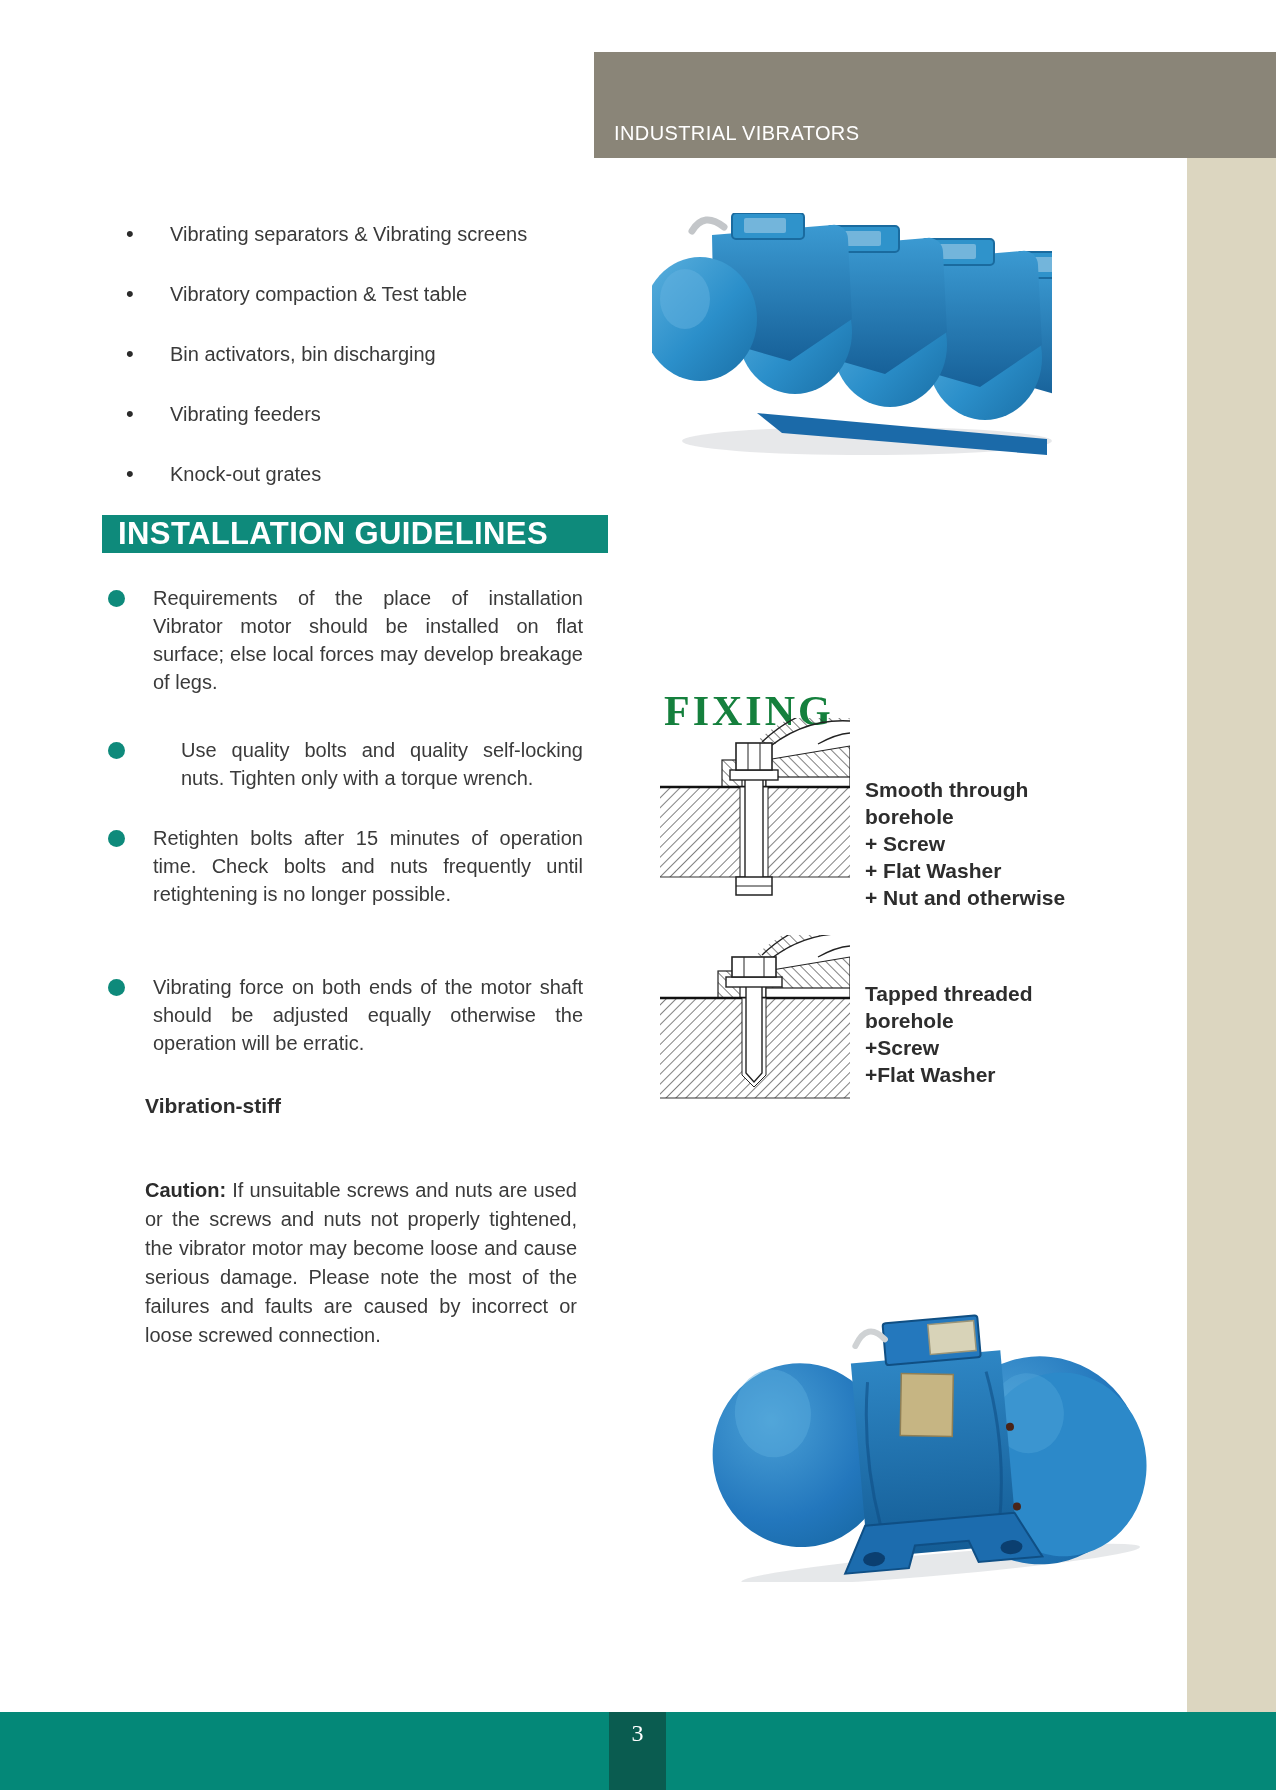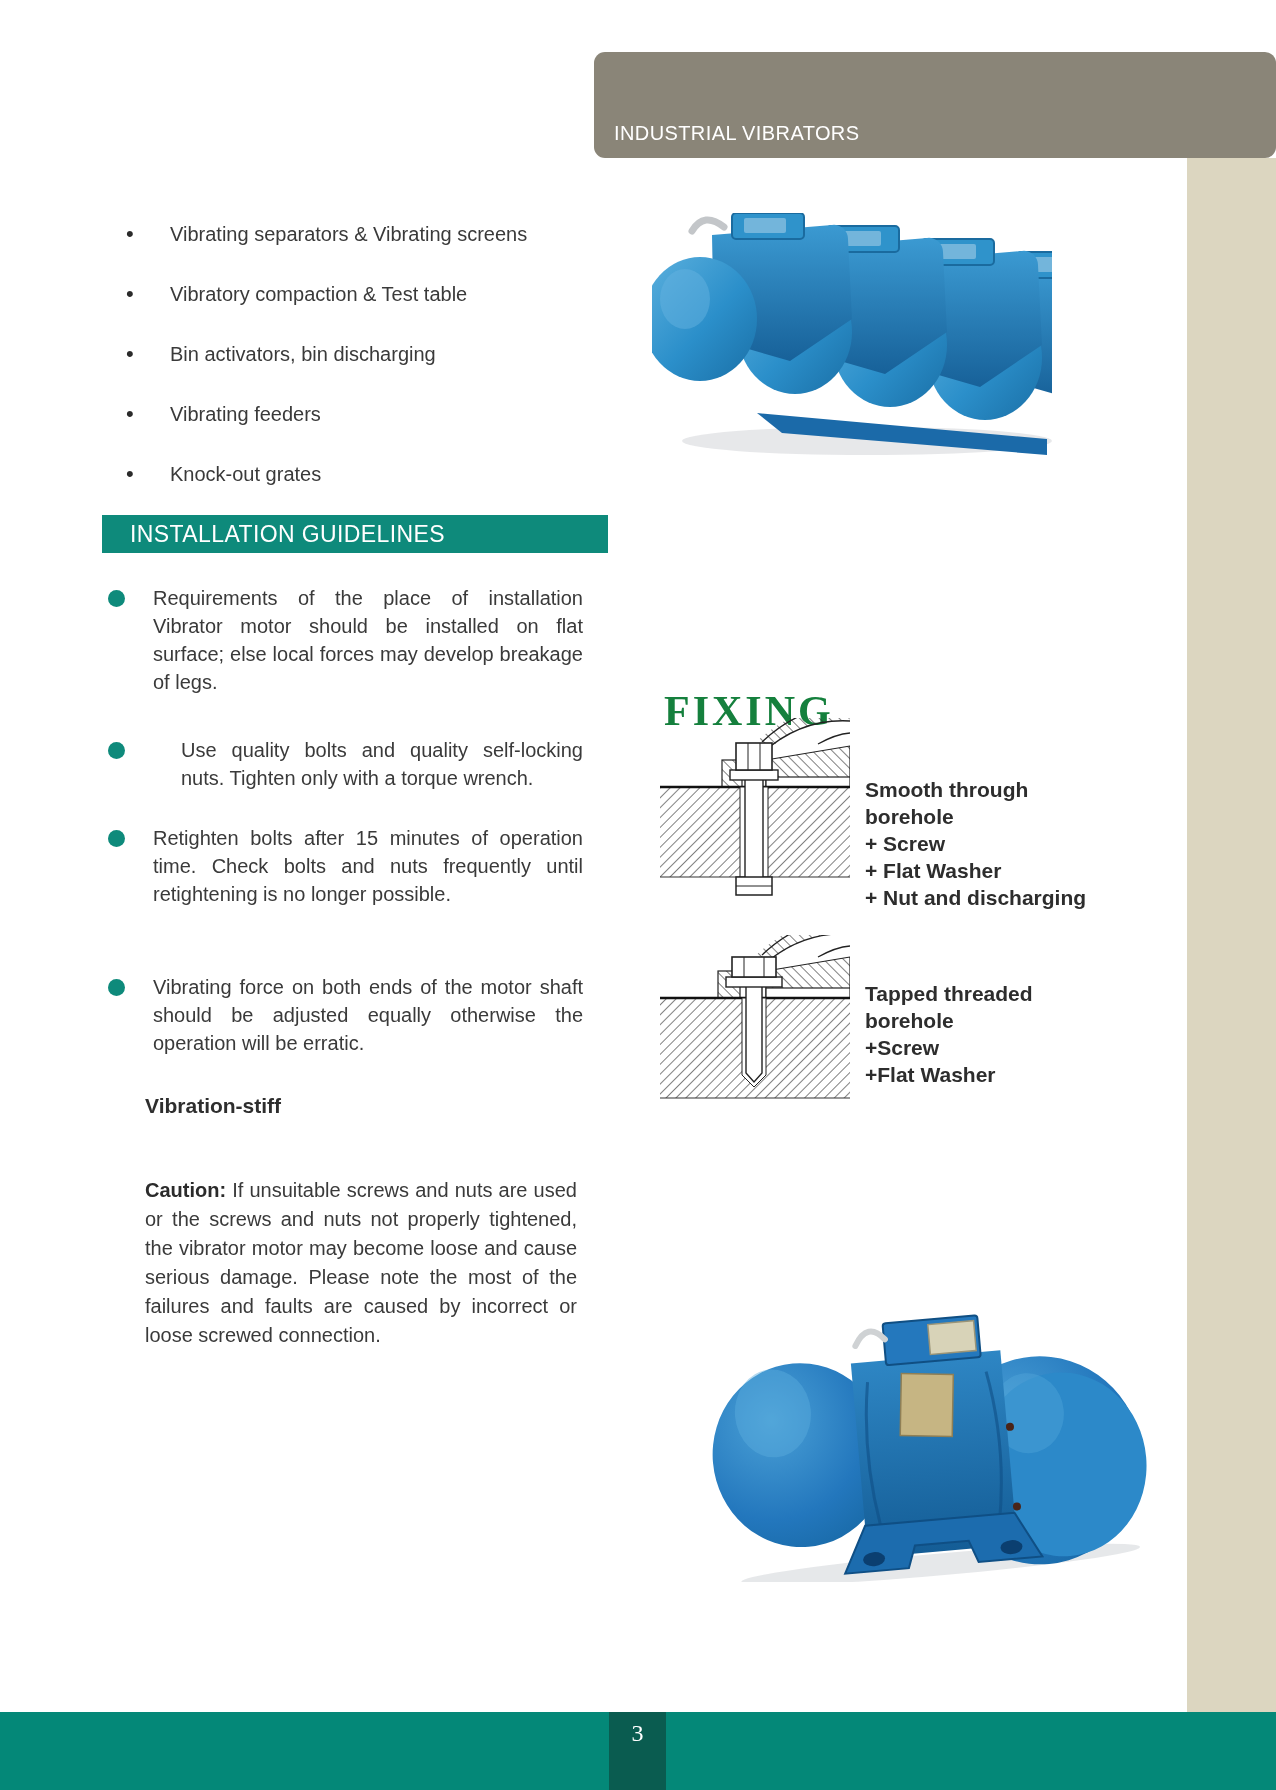--- a/index.html
+++ b/index.html
@@ -1,36 +1,36 @@
 <!DOCTYPE html>
 <html><head>
 <meta charset="utf-8">
 <style>
   html,body{margin:0;padding:0;background:#ffffff;}
   .page{position:relative;width:1276px;height:1790px;background:#ffffff;overflow:hidden;
         font-family:"Liberation Sans", sans-serif;color:#3c3c3c;}
 
   
   .header-bar{position:absolute;left:594px;top:52px;width:682px;height:106px;background:#8A8578;
-              display:flex;align-items:flex-end;border-radius:11px;}
+              display:flex;align-items:flex-end;}
   .header-title{color:#ffffff;font-size:20px;letter-spacing:.4px;padding:0 0 13px 20px;}
 
   
   .side-band{position:absolute;left:1187px;top:158px;width:89px;height:1554px;background:#DCD6C0;}
 
   
   .apps{position:absolute;left:126px;top:222px;width:480px;}
   .app-item{display:flex;align-items:flex-start;height:60px;font-size:20px;color:#3a3a3a;}
   .app-bullet{width:44px;font-size:22px;color:#2b2b2b;line-height:24px;}
   .app-text{line-height:24px;}
 
   
   .section-bar{position:absolute;left:102px;top:515px;width:506px;height:38px;background:#0E8A7B;
                display:flex;align-items:center;}
-  .section-title{color:#ffffff;font-size:23px;letter-spacing:.4px;padding-left:28px;}
+  .section-title{color:#ffffff;font-size:31px;letter-spacing:.4px;padding-left:16px;font-weight:bold;}
 
   
   .guide{position:absolute;left:108px;width:475px;display:flex;}
   .dot{flex:0 0 17px;height:17px;border-radius:50%;background:#0E8A7B;margin-top:6px;}
   .guide-text{margin-left:28px;width:430px;font-size:20px;line-height:28px;text-align:justify;color:#3a3a3a;}
   .g1{top:584px;} .g2{top:736px;gap:28px;} .g3{top:824px;} .g4{top:973px;}
 
   .subhead{position:absolute;left:145px;top:1094px;font-size:21px;font-weight:bold;color:#2e2e2e;}
 
   .caution{position:absolute;left:145px;top:1156px;width:432px;font-size:20px;line-height:29px;
@@ -170,21 +170,21 @@
     <rect x="72" y="22" width="44" height="20" fill="#ffffff" stroke="#222" stroke-width="1.6"></rect>
     <line x1="84" y1="22" x2="84" y2="42" stroke="#222" stroke-width="1"></line>
     <line x1="104" y1="22" x2="104" y2="42" stroke="#222" stroke-width="1"></line>
   </svg>
 
   <div class="fix-label fl1">
     <div>Smooth through</div>
     <div>borehole</div>
     <div>+ Screw</div>
     <div>+ Flat Washer</div>
-    <div>+ Nut and discharging</div>
+    <div>+ Nut and otherwise</div>
   </div>
   <div class="fix-label fl2">
     <div>Tapped threaded</div>
     <div>borehole</div>
     <div>+Screw</div>
     <div>+Flat Washer</div>
   </div>
 
   <svg class="photo-top" width="400" height="245" viewBox="0 0 400 245">
     <defs>

